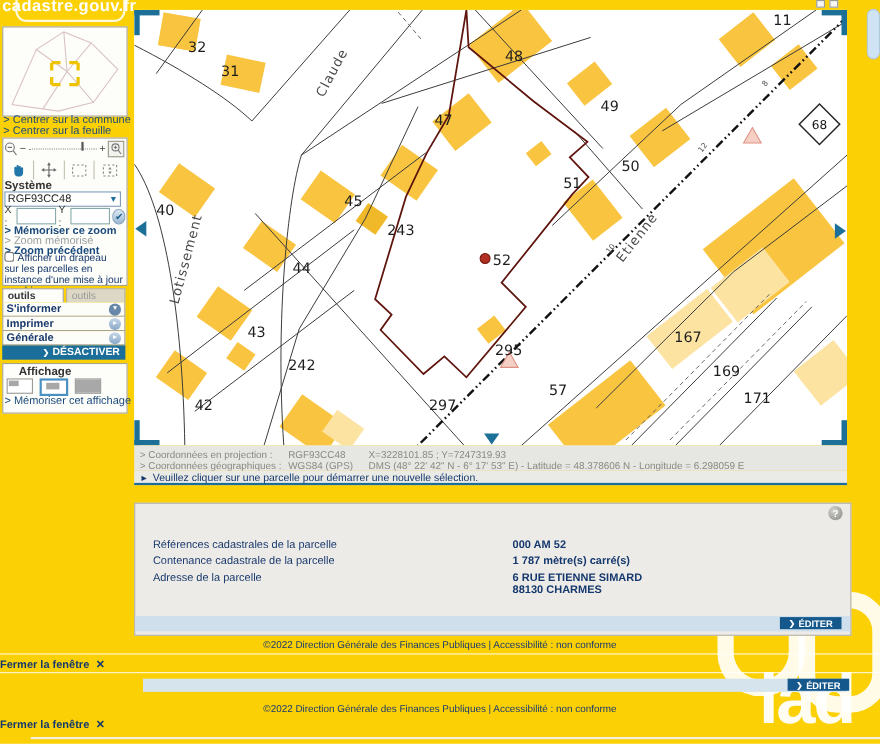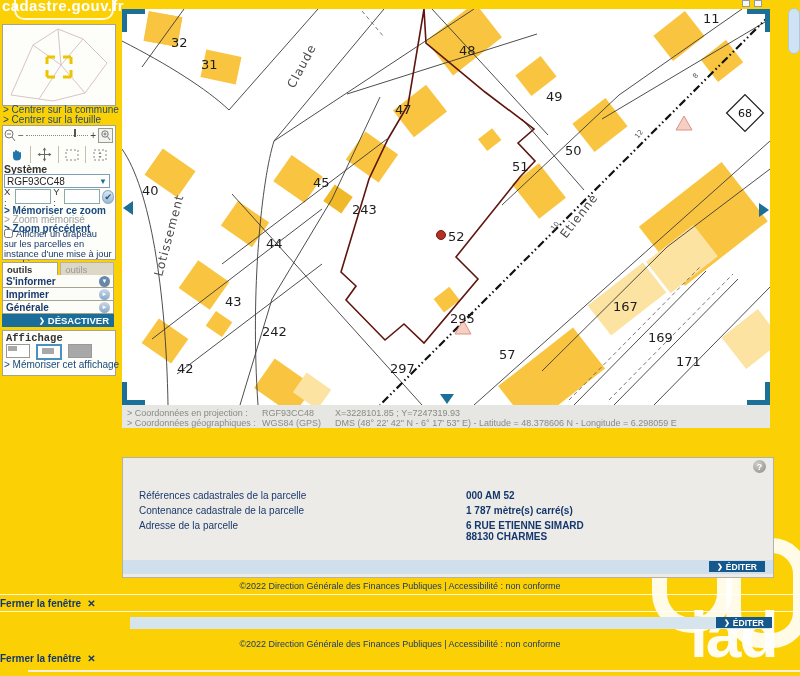--- a/index.html
+++ b/index.html
@@ -39,21 +39,21 @@
   .tab-off{background:#ddd8c6;border:1px solid #b8b49c;border-bottom:none;color:#999;padding:1px 4px;margin-left:2px;}
   .trow{left:2px;width:112px;height:13px;background:#fcfcf8;border:1px solid #a8a48c;border-top:none;
         display:flex;align-items:center;justify-content:space-between;padding:0 3px;box-sizing:border-box;
         font-size:10px;font-weight:bold;color:#1a3a6e;}
   .circ{width:11px;height:11px;border-radius:50%;background:linear-gradient(#c8d8e8,#88a8c8);color:#fff;
         font-size:6px;display:flex;align-items:center;justify-content:center;}
   .circ.dark{background:#6888aa;}
   .deact{left:2px;top:314px;width:112px;height:13px;background:#1b6e99;color:#fff;font-size:9.5px;font-weight:bold;
          display:flex;align-items:center;justify-content:flex-end;padding-right:5px;box-sizing:border-box;}
   .aff-panel{left:2px;top:330px;width:112px;height:44px;}
-  .aff-label{left:6px;top:332px;font-size:10.5px;font-weight:bold;color:#333;font-family:Liberation Mono, monospace;}
+  .aff-label{left:17px;top:332px;font-size:10.5px;font-weight:bold;color:#333;}
   .thumbs{left:6px;top:344px;display:flex;gap:6px;}
   .thumb{width:22px;height:12px;border:1px solid #999;background:#fff;position:relative;}
   .thumb.sel{border:2px solid #4a90c2;}
   .th-in{position:absolute;background:#a8a8a8;}
   .aff-link{left:4px;top:359px;font-size:10px;color:#1a4a7c;}
 
   
   .map-title{left:122px;top:0;width:648px;height:9px;background:linear-gradient(#ececea,#c9c9c3);
              color:#14386e;font-size:8px;font-weight:bold;line-height:9px;padding-left:4px;box-sizing:border-box;white-space:nowrap;overflow:hidden;}
   .winbtn{top:0;width:8px;height:7px;background:#f6f6f4;border:1px solid #9a9a94;box-sizing:border-box;}
@@ -432,20 +432,23 @@
   </div>
 
   <div class="abs statusbar">
     <span class="st-row" style="left:5px;top:3px">&gt; Coordonnées en projection :</span>
     <span class="st-row" style="left:140px;top:3px">RGF93CC48</span>
     <span class="st-row" style="left:213px;top:3px">X=3228101.85 ; Y=7247319.93</span>
     <span class="st-row" style="left:5px;top:13px">&gt; Coordonnées géographiques :</span>
     <span class="st-row" style="left:140px;top:13px">WGS84 (GPS)</span>
     <span class="st-row" style="left:213px;top:13px">DMS (48° 22' 42" N - 6° 17' 53" E) - Latitude = 48.378606 N - Longitude = 6.298059 E</span>
   </div>
+  <div class="abs msgbar">
+    <span style="margin-right:4px;font-size:8px">►</span><span>Veuillez cliquer sur une parcelle pour démarrer une nouvelle sélection.</span>
+  </div>
 
   <div class="abs info ui">
     <div class="help">?</div>
     <span class="irow-l" style="top:32px">Références cadastrales de la parcelle</span>
     <span class="irow-v" style="top:32px">000 AM 52</span>
     <span class="irow-l" style="top:47px">Contenance cadastrale de la parcelle</span>
     <span class="irow-v" style="top:47px">1 787 mètre(s) carré(s)</span>
     <span class="irow-l" style="top:62px">Adresse de la parcelle</span>
     <span class="irow-v" style="top:62px">6 RUE ETIENNE SIMARD</span>
     <span class="irow-v" style="top:73px">88130 CHARMES</span>

